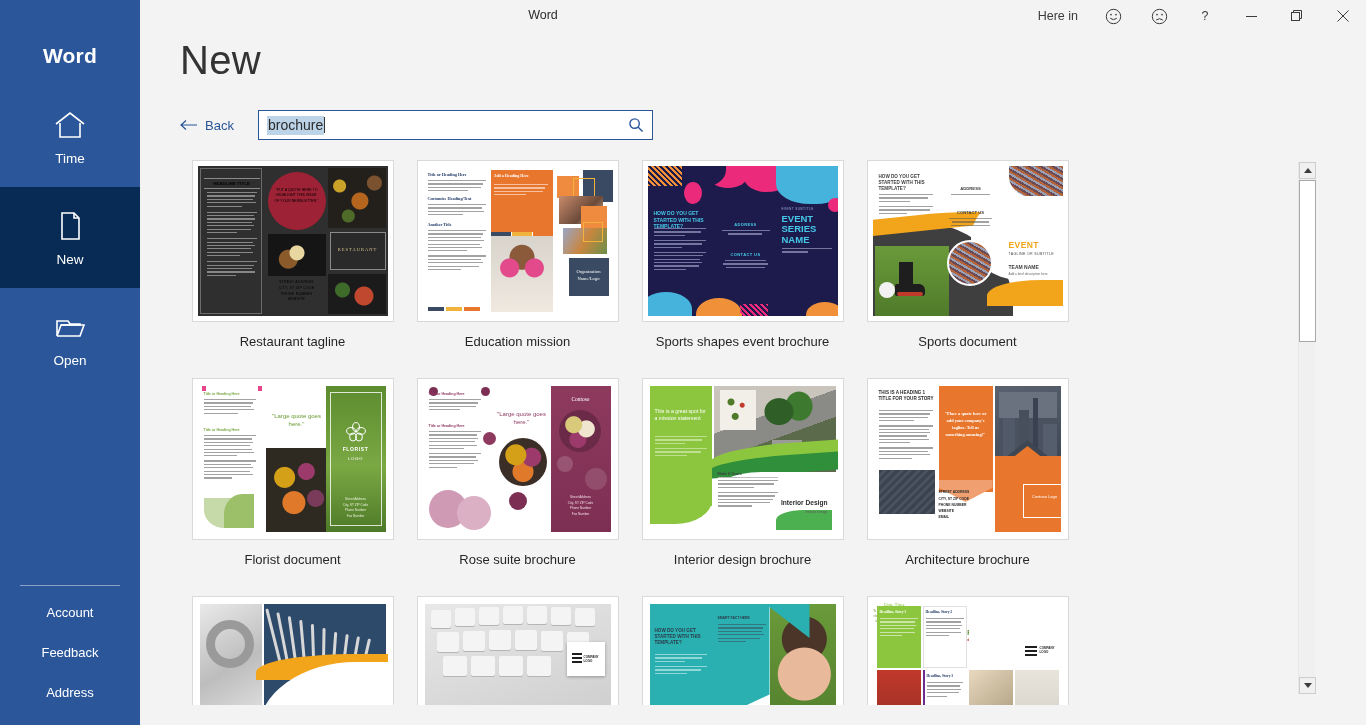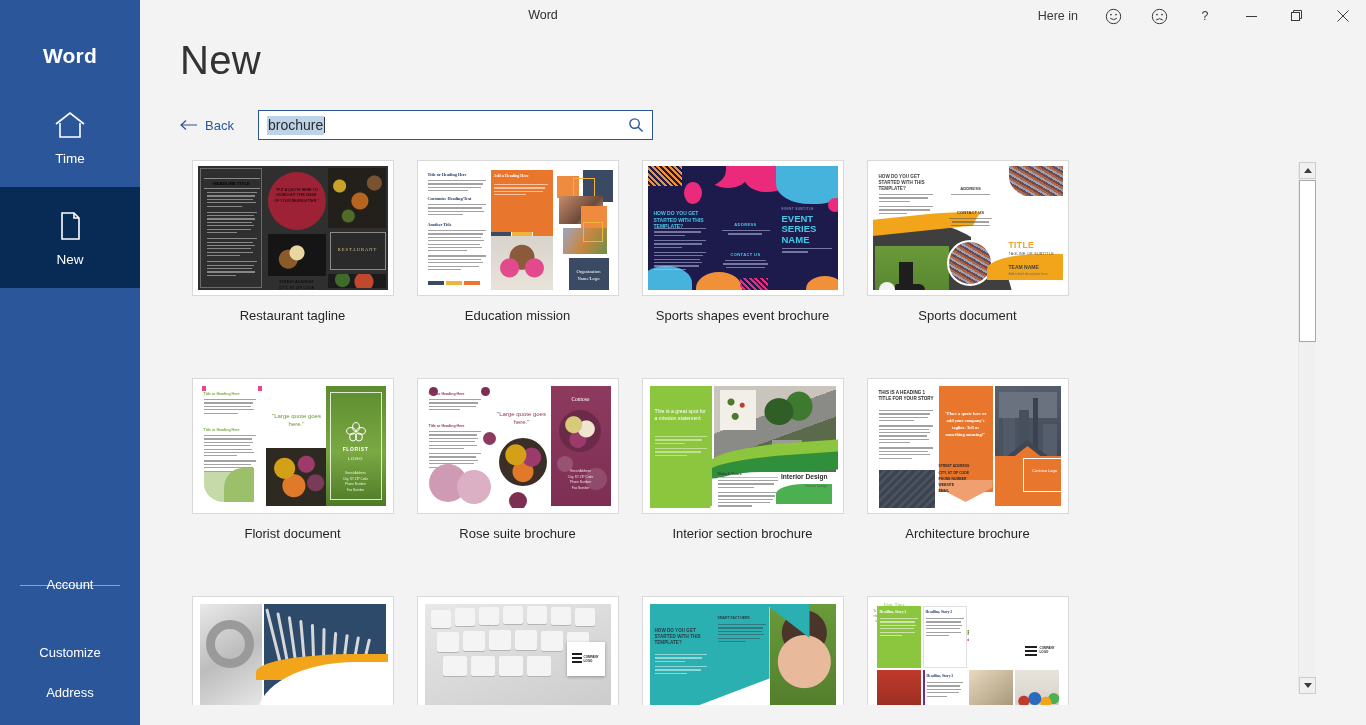--- a/index.html
+++ b/index.html
@@ -47,21 +47,21 @@
     margin: 0 auto;
     position: absolute; left: 20px; top: 585px;
   }
   .side-link {
     position: absolute; left: 0; width: 140px;
     text-align: center;
     font-size: 13px;
     color: #ffffff;
     cursor: pointer;
   }
-  .side-account  { top: 577px; }
+  .side-account  { top: 605px; }
   .side-feedback { top: 645px; }
   .side-options  { top: 685px; }
 
   
   .main {
     flex: 1 1 auto;
     position: relative;
     background: #f3f3f3;
     height: 725px;
     overflow: hidden;
@@ -149,21 +149,21 @@
   }
   .grid {
     display: grid;
     grid-template-columns: repeat(4, 225px);
     grid-auto-rows: 218px;
     column-gap: 0px;
     row-gap: 0px;
   }
   .tile { width: 225px; cursor: pointer; }
   .thumb-wrap {
-    width: 202px; height: 136px;
+    width: 202px; height: 162px;
     background: #ffffff;
     border: 1px solid #d9d9d9;
     padding: 5px;
     margin: 0 auto;
     position: relative;
   }
   .thumb {
     width: 100%; height: 100%;
     position: relative;
     overflow: hidden;
@@ -468,24 +468,33 @@
     <div class="nav-item nav-new selected">
       <span class="nav-icon">
         <svg viewBox="0 0 34 34" width="34" height="34" fill="none" stroke="#ffffff" stroke-width="1.6">
           <path d="M9 4 H21 L26 9 V30 H9 Z"></path>
           <path d="M21 4 V9 H26"></path>
         </svg>
       </span>
       <span class="nav-label">New</span>
     </div>
 
+    <div class="nav-item nav-open">
+      <span class="nav-icon">
+        <svg viewBox="0 0 34 34" width="34" height="34" fill="none" stroke="#ffffff" stroke-width="1.6">
+          <path d="M4 11 H15 L17 14 H27 V15 H8 L4 26 Z"></path>
+          <path d="M8 15 H31 L27 26 H4"></path>
+        </svg>
+      </span>
+      <span class="nav-label">Open</span>
+    </div>
 
     <div class="side-divider"></div>
     <div class="side-link side-account">Account</div>
-    <div class="side-link side-feedback">Customize</div>
+    <div class="side-link side-feedback">Feedback</div>
     <div class="side-link side-options">Address</div>
   </div>
 
   <div class="main">
 
     <div class="titlebar">
       <div class="win-title">Word</div>
       <div class="tb-right">
 
         <div class="tb-btn signin">Here in</div>
@@ -748,21 +757,21 @@
               <div class="abs c1">ADDRESS</div>
               <div class="lines" style="left:74px;top:28px;width:48px;color:#555;">
                 <i style="width:80%;margin-left:10%"></i>
               </div>
               <div class="abs c2">CONTACT US</div>
               <div class="lines" style="left:74px;top:52px;width:48px;color:#555;">
                 <i style="width:88%;margin-left:6%"></i>
                   <i style="width:78%;margin-left:11%"></i>
                   <i style="width:82%;margin-left:9%"></i>
               </div>
-              <div class="abs ttl">TITLE</div>
+              <div class="abs ttl">EVENT</div>
               <div class="abs tag">TAGLINE OR SUBTITLE</div>
               <div class="abs team">TEAM NAME</div>
               <div class="abs teamsub">Add a brief description here</div>
             </div>
           </div>
           <div class="tile-label">Sports document</div>
         </div>
 
         <div class="tile">
           <div class="thumb-wrap">
@@ -897,21 +906,21 @@
                   <i style="width:96%"></i>
                   <i style="width:92%"></i>
                   <i style="width:88%"></i>
                   <i style="width:58%"></i>
               </div>
               <div class="abs gfoot"></div>
               <div class="abs idt">Interior Design</div>
               <div class="abs ids">Interior Design</div>
             </div>
           </div>
-          <div class="tile-label">Interior section brochure</div>
+          <div class="tile-label">Interior design brochure</div>
         </div>
 
         <div class="tile">
           <div class="thumb-wrap">
             <div class="thumb t-arc">
               <div class="abs h">THIS IS A HEADING 1 TITLE FOR YOUR STORY</div>
               <div class="lines" style="left:6px;top:26px;width:54px;color:#555;">
                 <i style="width:100%"></i>
                   <i style="width:95%"></i>
                   <i style="width:92%"></i>

